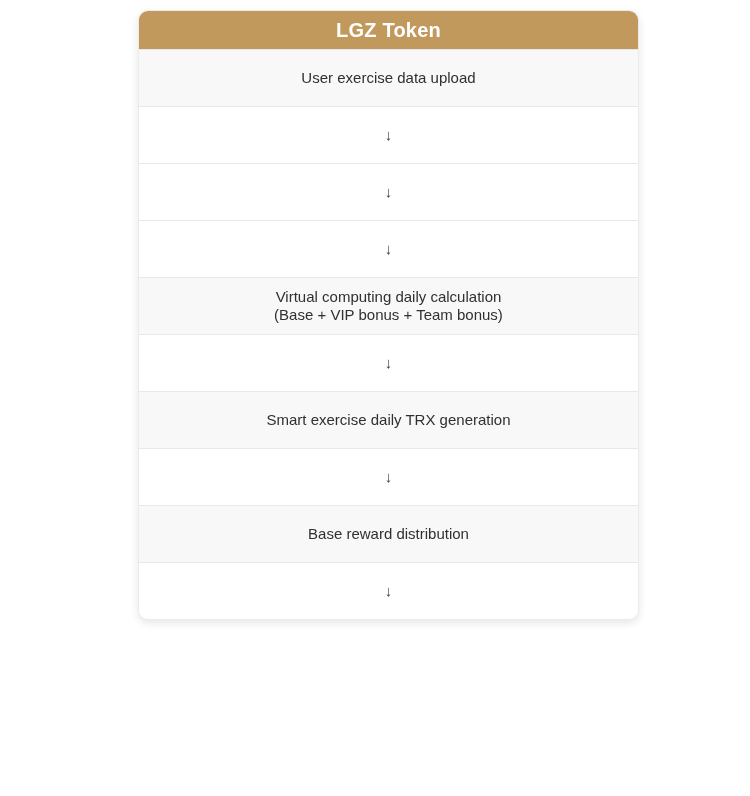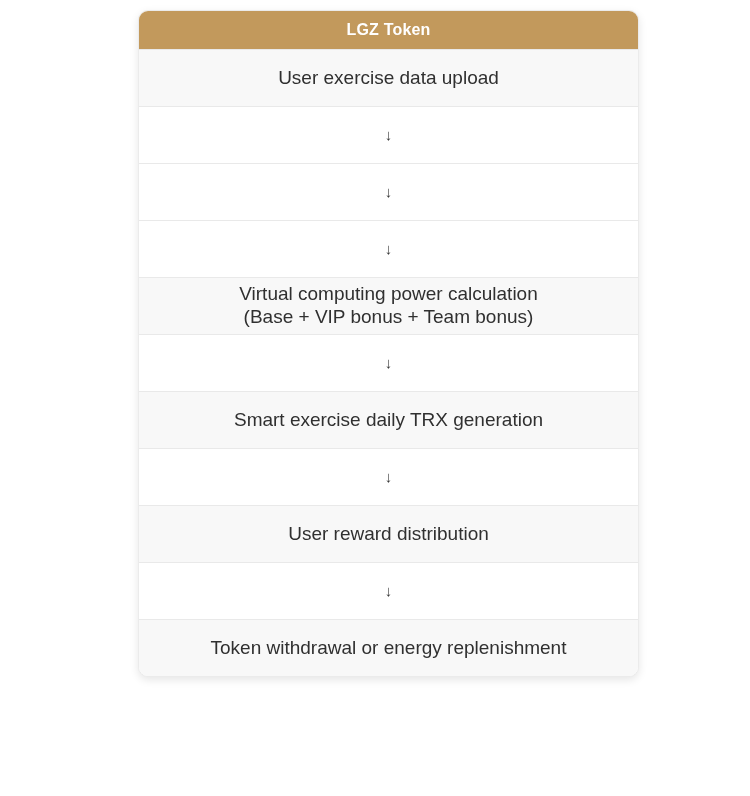--- a/index.html
+++ b/index.html
@@ -22,36 +22,36 @@
     background: #ffffff;
     border: 1px solid #ebebeb;
     border-radius: 10px;
     box-shadow: 0 3px 9px rgba(0,0,0,0.10);
     overflow: hidden;
   }
   .flow-header {
     height: 38px;
     background: #c2995c;
     color: #ffffff;
-    font-size: 16px;
+    font-size: 20px;
     font-weight: bold;
     display: flex;
     align-items: center;
     justify-content: center;
     letter-spacing: 0.2px;
   }
   .flow-row {
     box-sizing: border-box;
     height: 57px;
     display: flex;
     align-items: center;
     justify-content: center;
     text-align: center;
     border-top: 1px solid #e9e9e9;
-    font-size: 19px;
+    font-size: 15px;
     color: #303030;
     line-height: 1.2;
     white-space: pre-line;
     padding: 0 16px;
   }
   .flow-row.step {
     background: #f8f8f8;
   }
   .flow-row.arrow {
     background: #ffffff;
@@ -68,24 +68,23 @@
 <div class="flow-card">
   <div class="flow-header">LGZ Token</div>
 
   <div class="flow-row step">User exercise data upload</div>
   <div class="flow-row arrow">↓</div>
 
   <div class="flow-row arrow">↓</div>
 
   <div class="flow-row arrow">↓</div>
 
-  <div class="flow-row step">Virtual computing power calculation
+  <div class="flow-row step">Virtual computing daily calculation
 (Base + VIP bonus + Team bonus)</div>
   <div class="flow-row arrow">↓</div>
 
   <div class="flow-row step">Smart exercise daily TRX generation</div>
   <div class="flow-row arrow">↓</div>
 
-  <div class="flow-row step">User reward distribution</div>
+  <div class="flow-row step">Base reward distribution</div>
   <div class="flow-row arrow">↓</div>
 
-  <div class="flow-row step">Token withdrawal or energy replenishment</div>
 </div>
 
 </body></html>

